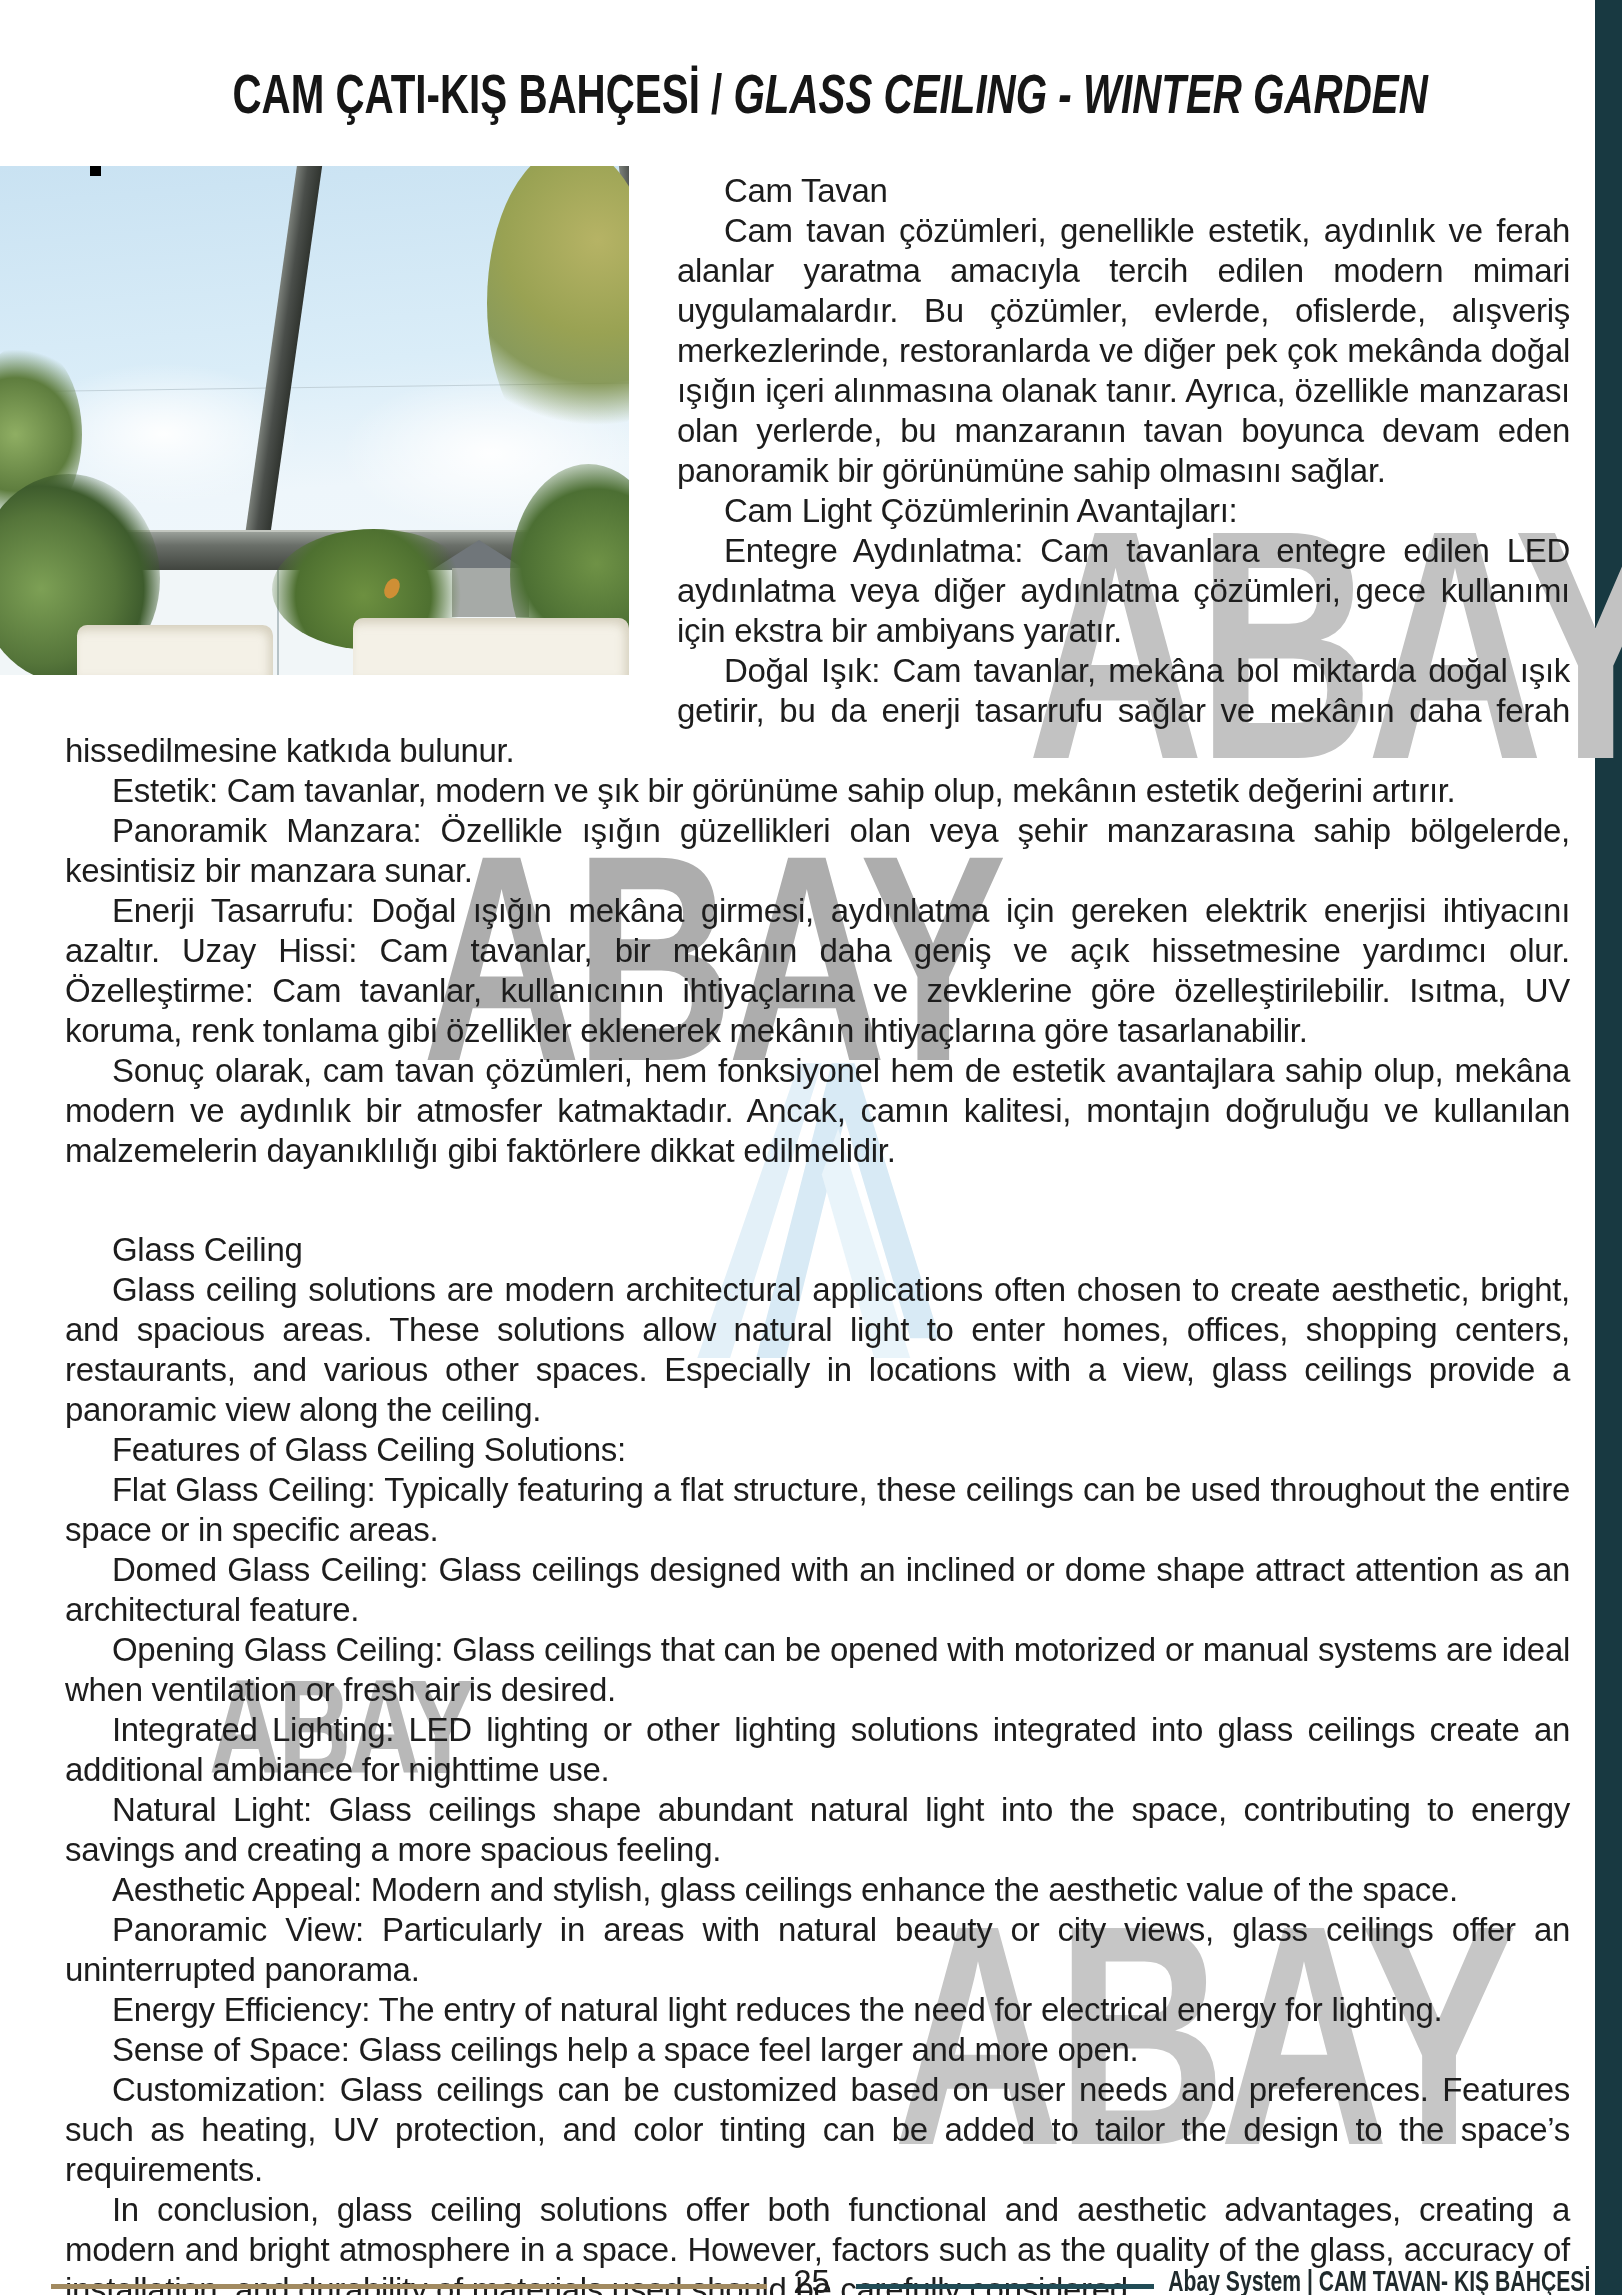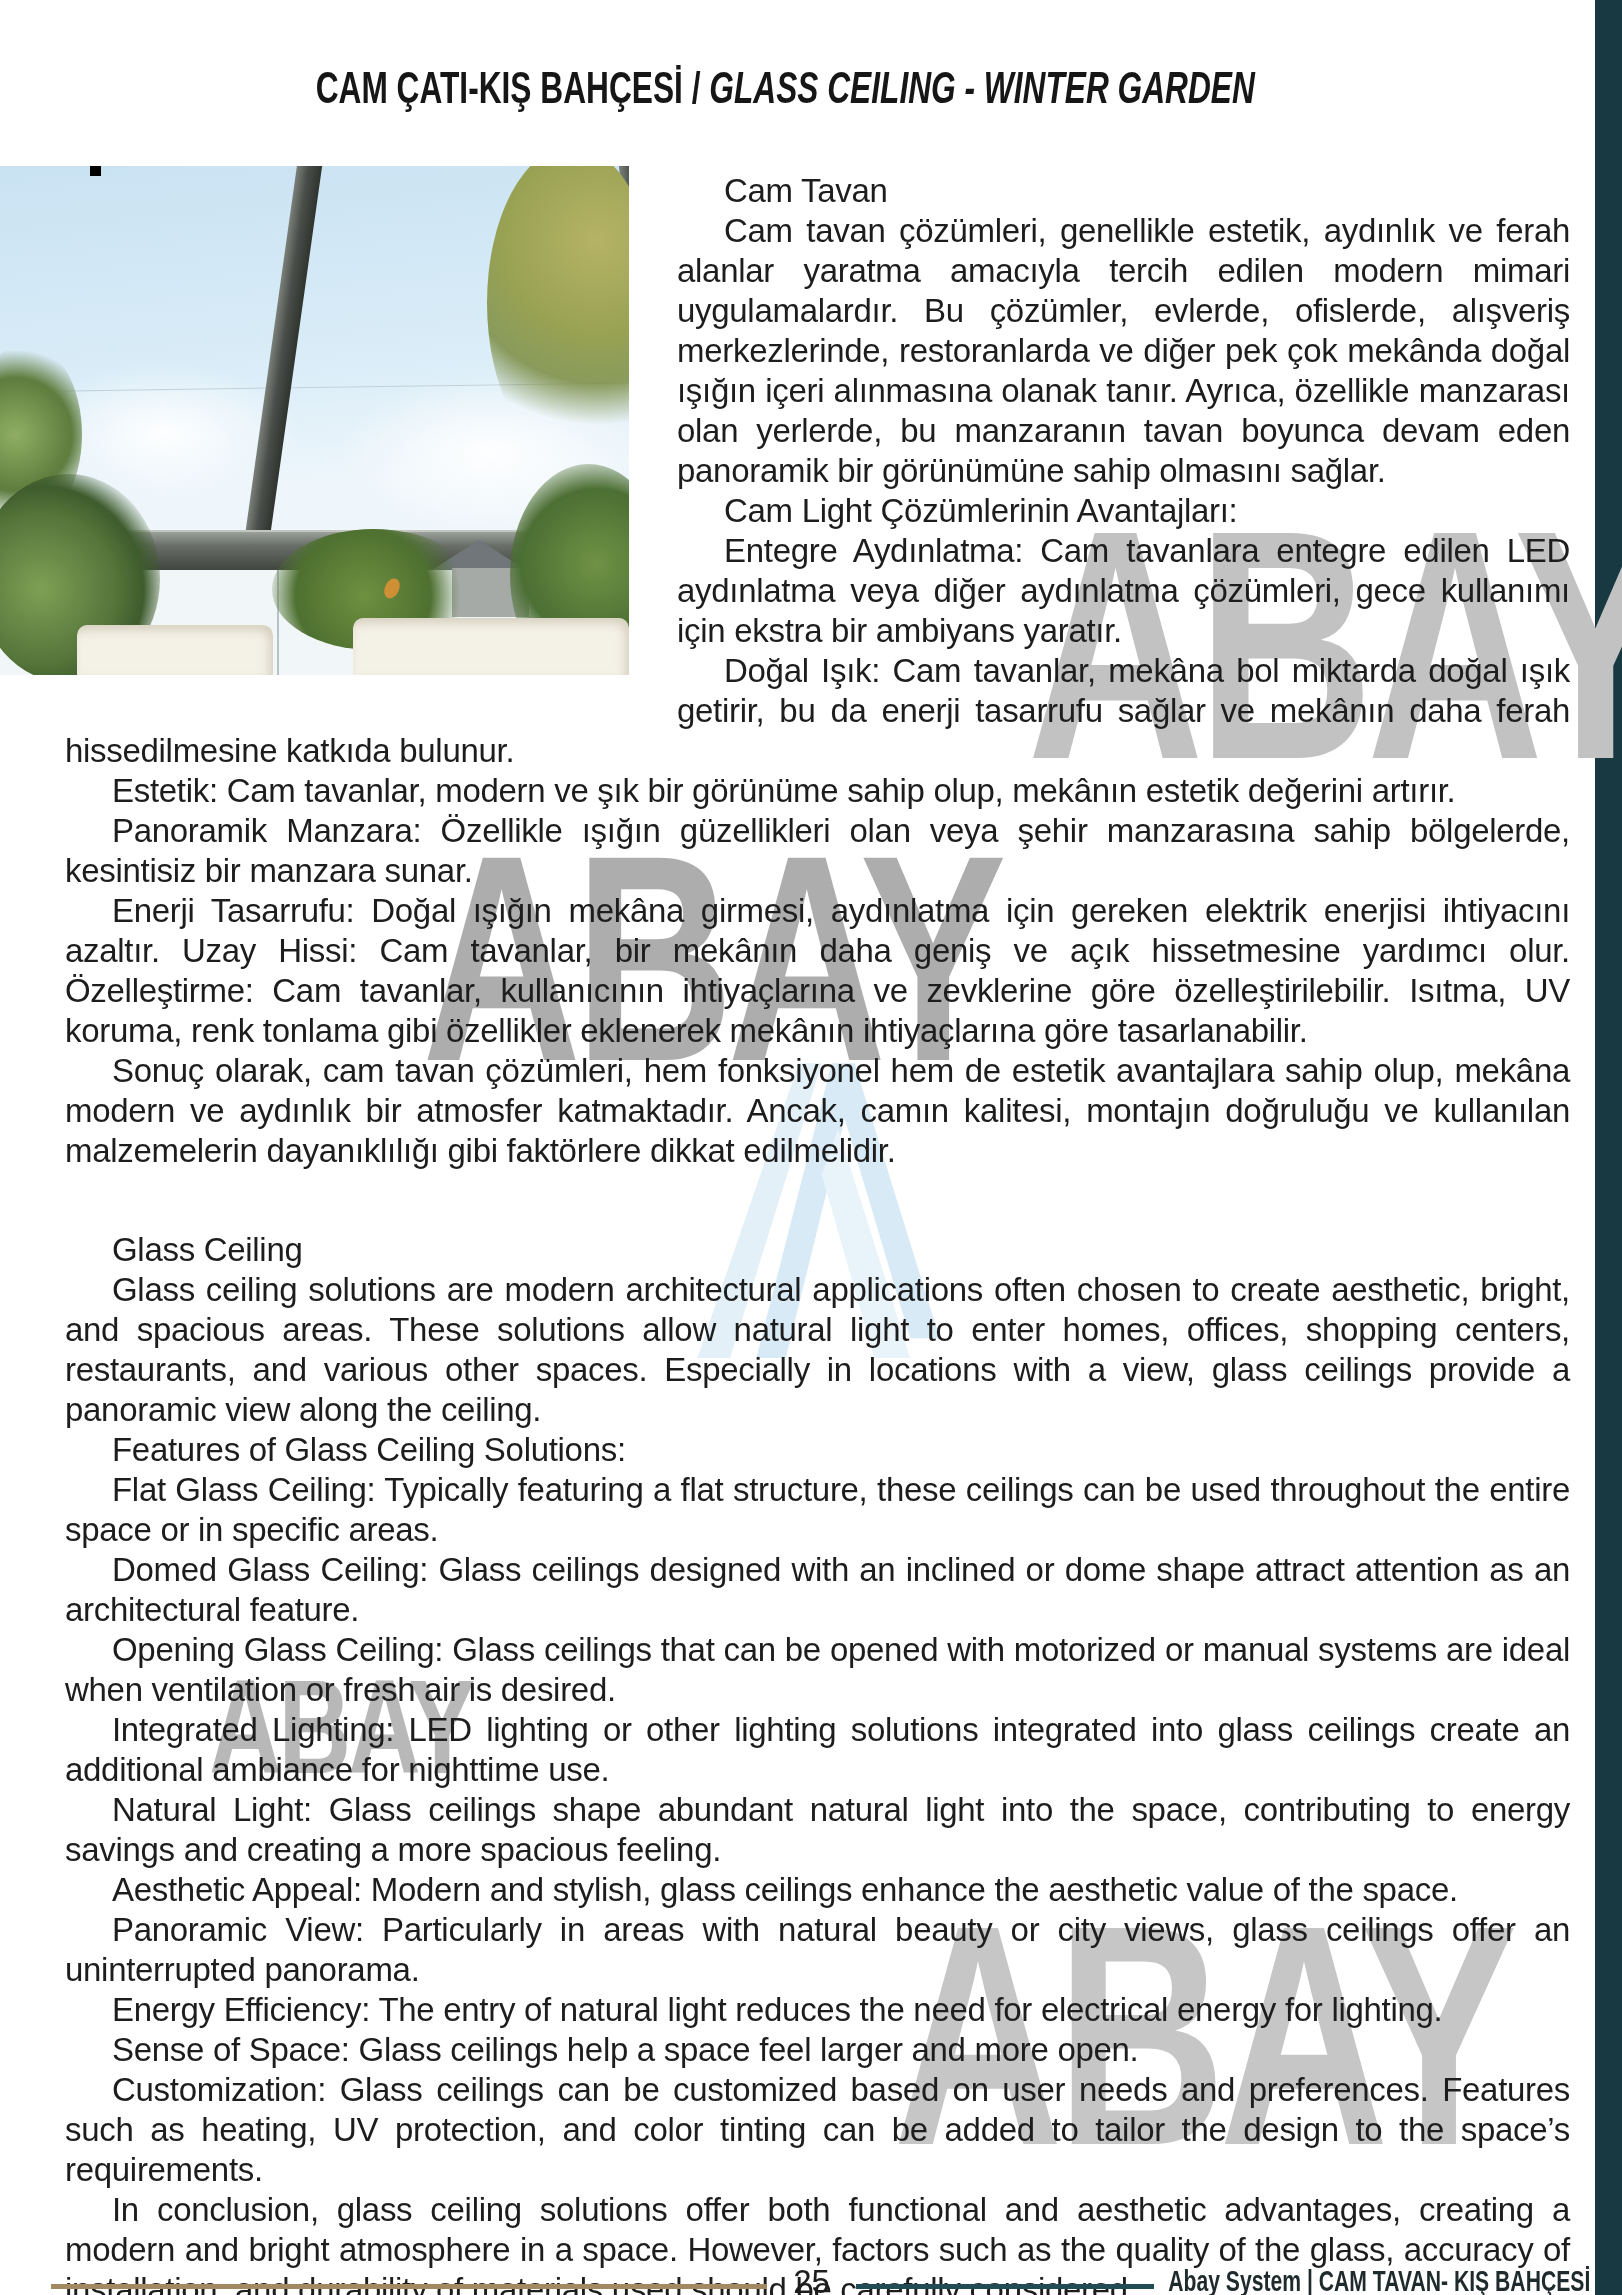--- a/index.html
+++ b/index.html
@@ -4,21 +4,21 @@
 <style>
   html,body{margin:0;padding:0;background:#ffffff;}
   .page{position:relative;width:1623px;height:2295px;background:#ffffff;overflow:hidden;
         font-family:"Liberation Sans","DejaVu Sans",sans-serif;color:#1d1d1d;}
 
   
   .border-right{position:absolute;left:1595px;top:0;width:27.5px;height:2295px;background:#183941;}
 
   
   .title{position:absolute;top:65px;left:0;width:1570px;text-align:center;white-space:nowrap;
-         font-size:44px;font-weight:bold;color:#161616;line-height:1.05;}
+         font-size:56px;font-weight:bold;color:#161616;line-height:1.05;}
   .title-inner{display:inline-block;transform:scaleX(0.72);transform-origin:center;}
   .title-en{font-style:italic;}
 
   
   .wm{position:absolute;font-weight:bold;white-space:nowrap;letter-spacing:-0.03em;
       transform:scaleX(0.75);transform-origin:left top;line-height:0.78;z-index:1;user-select:none;}
   .wm1{left:1027px;top:517px;font-size:327px;color:#c2c2c2;}
   .wm2{left:422px;top:844px;font-size:294px;color:#adadad;}
   .wm3{left:209px;top:1675px;font-size:134px;color:#b8b8b8;}
   .wm4{left:893px;top:1914px;font-size:314px;color:#c6c6c6;}

